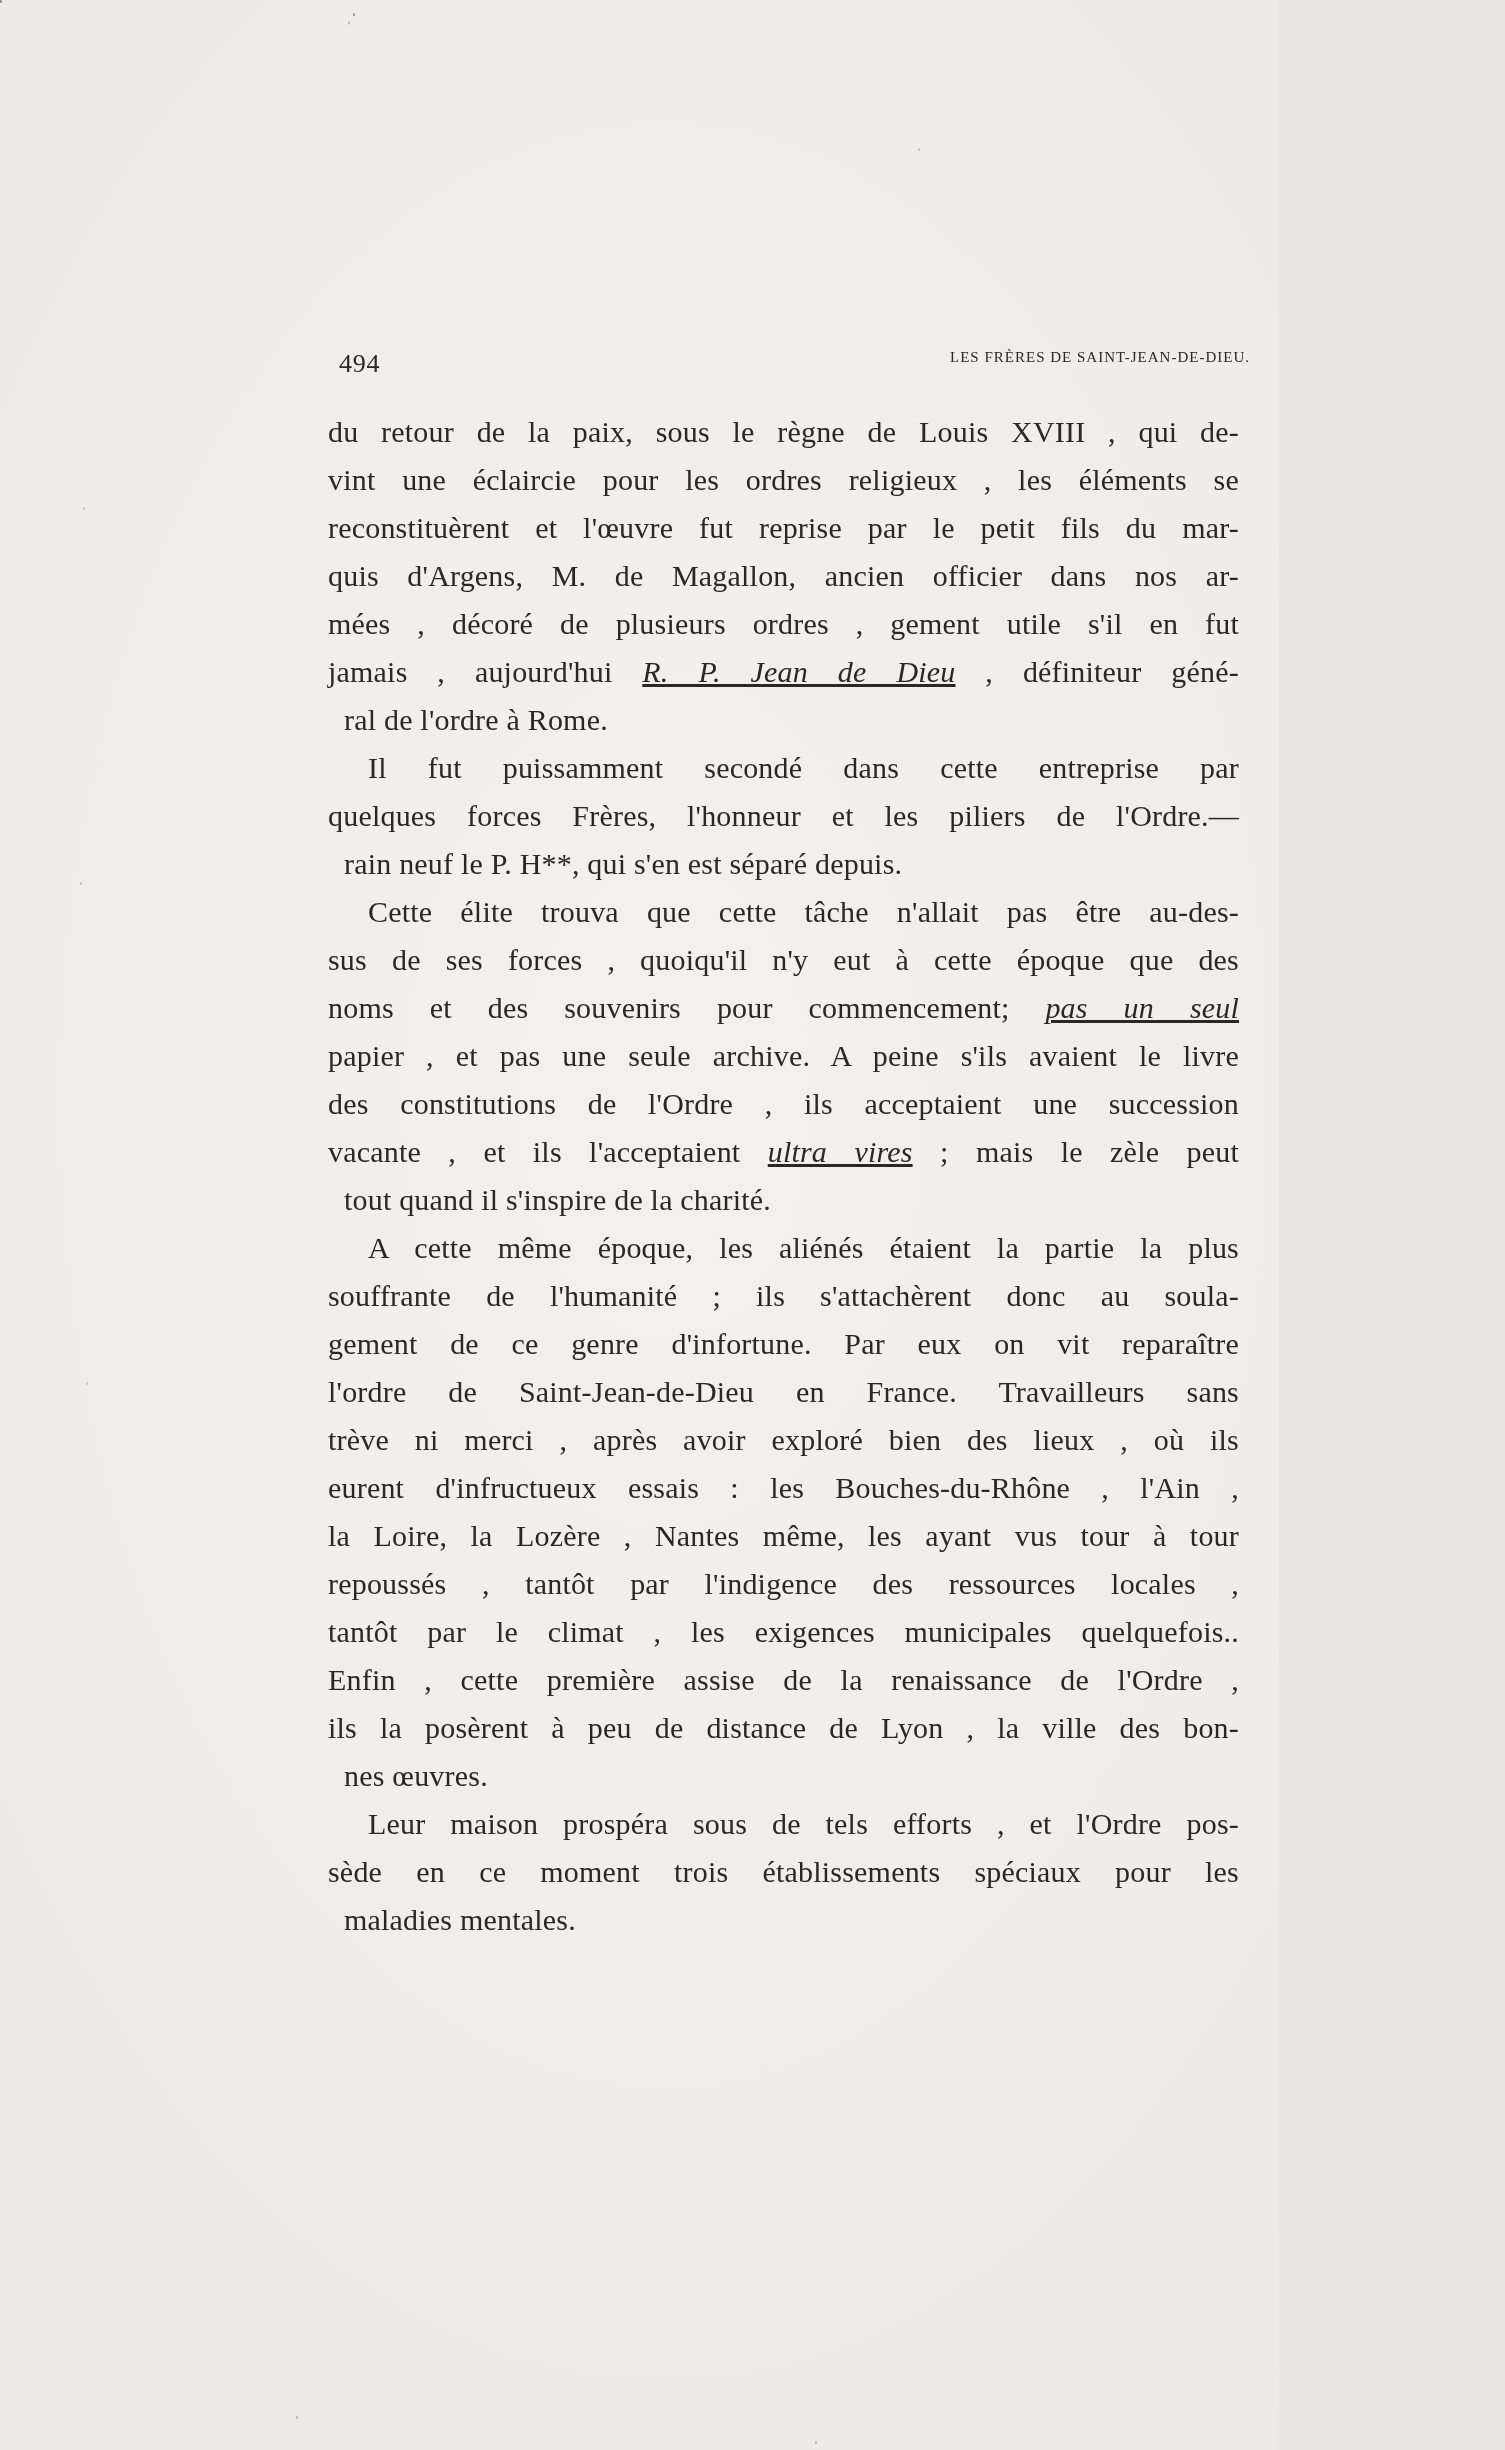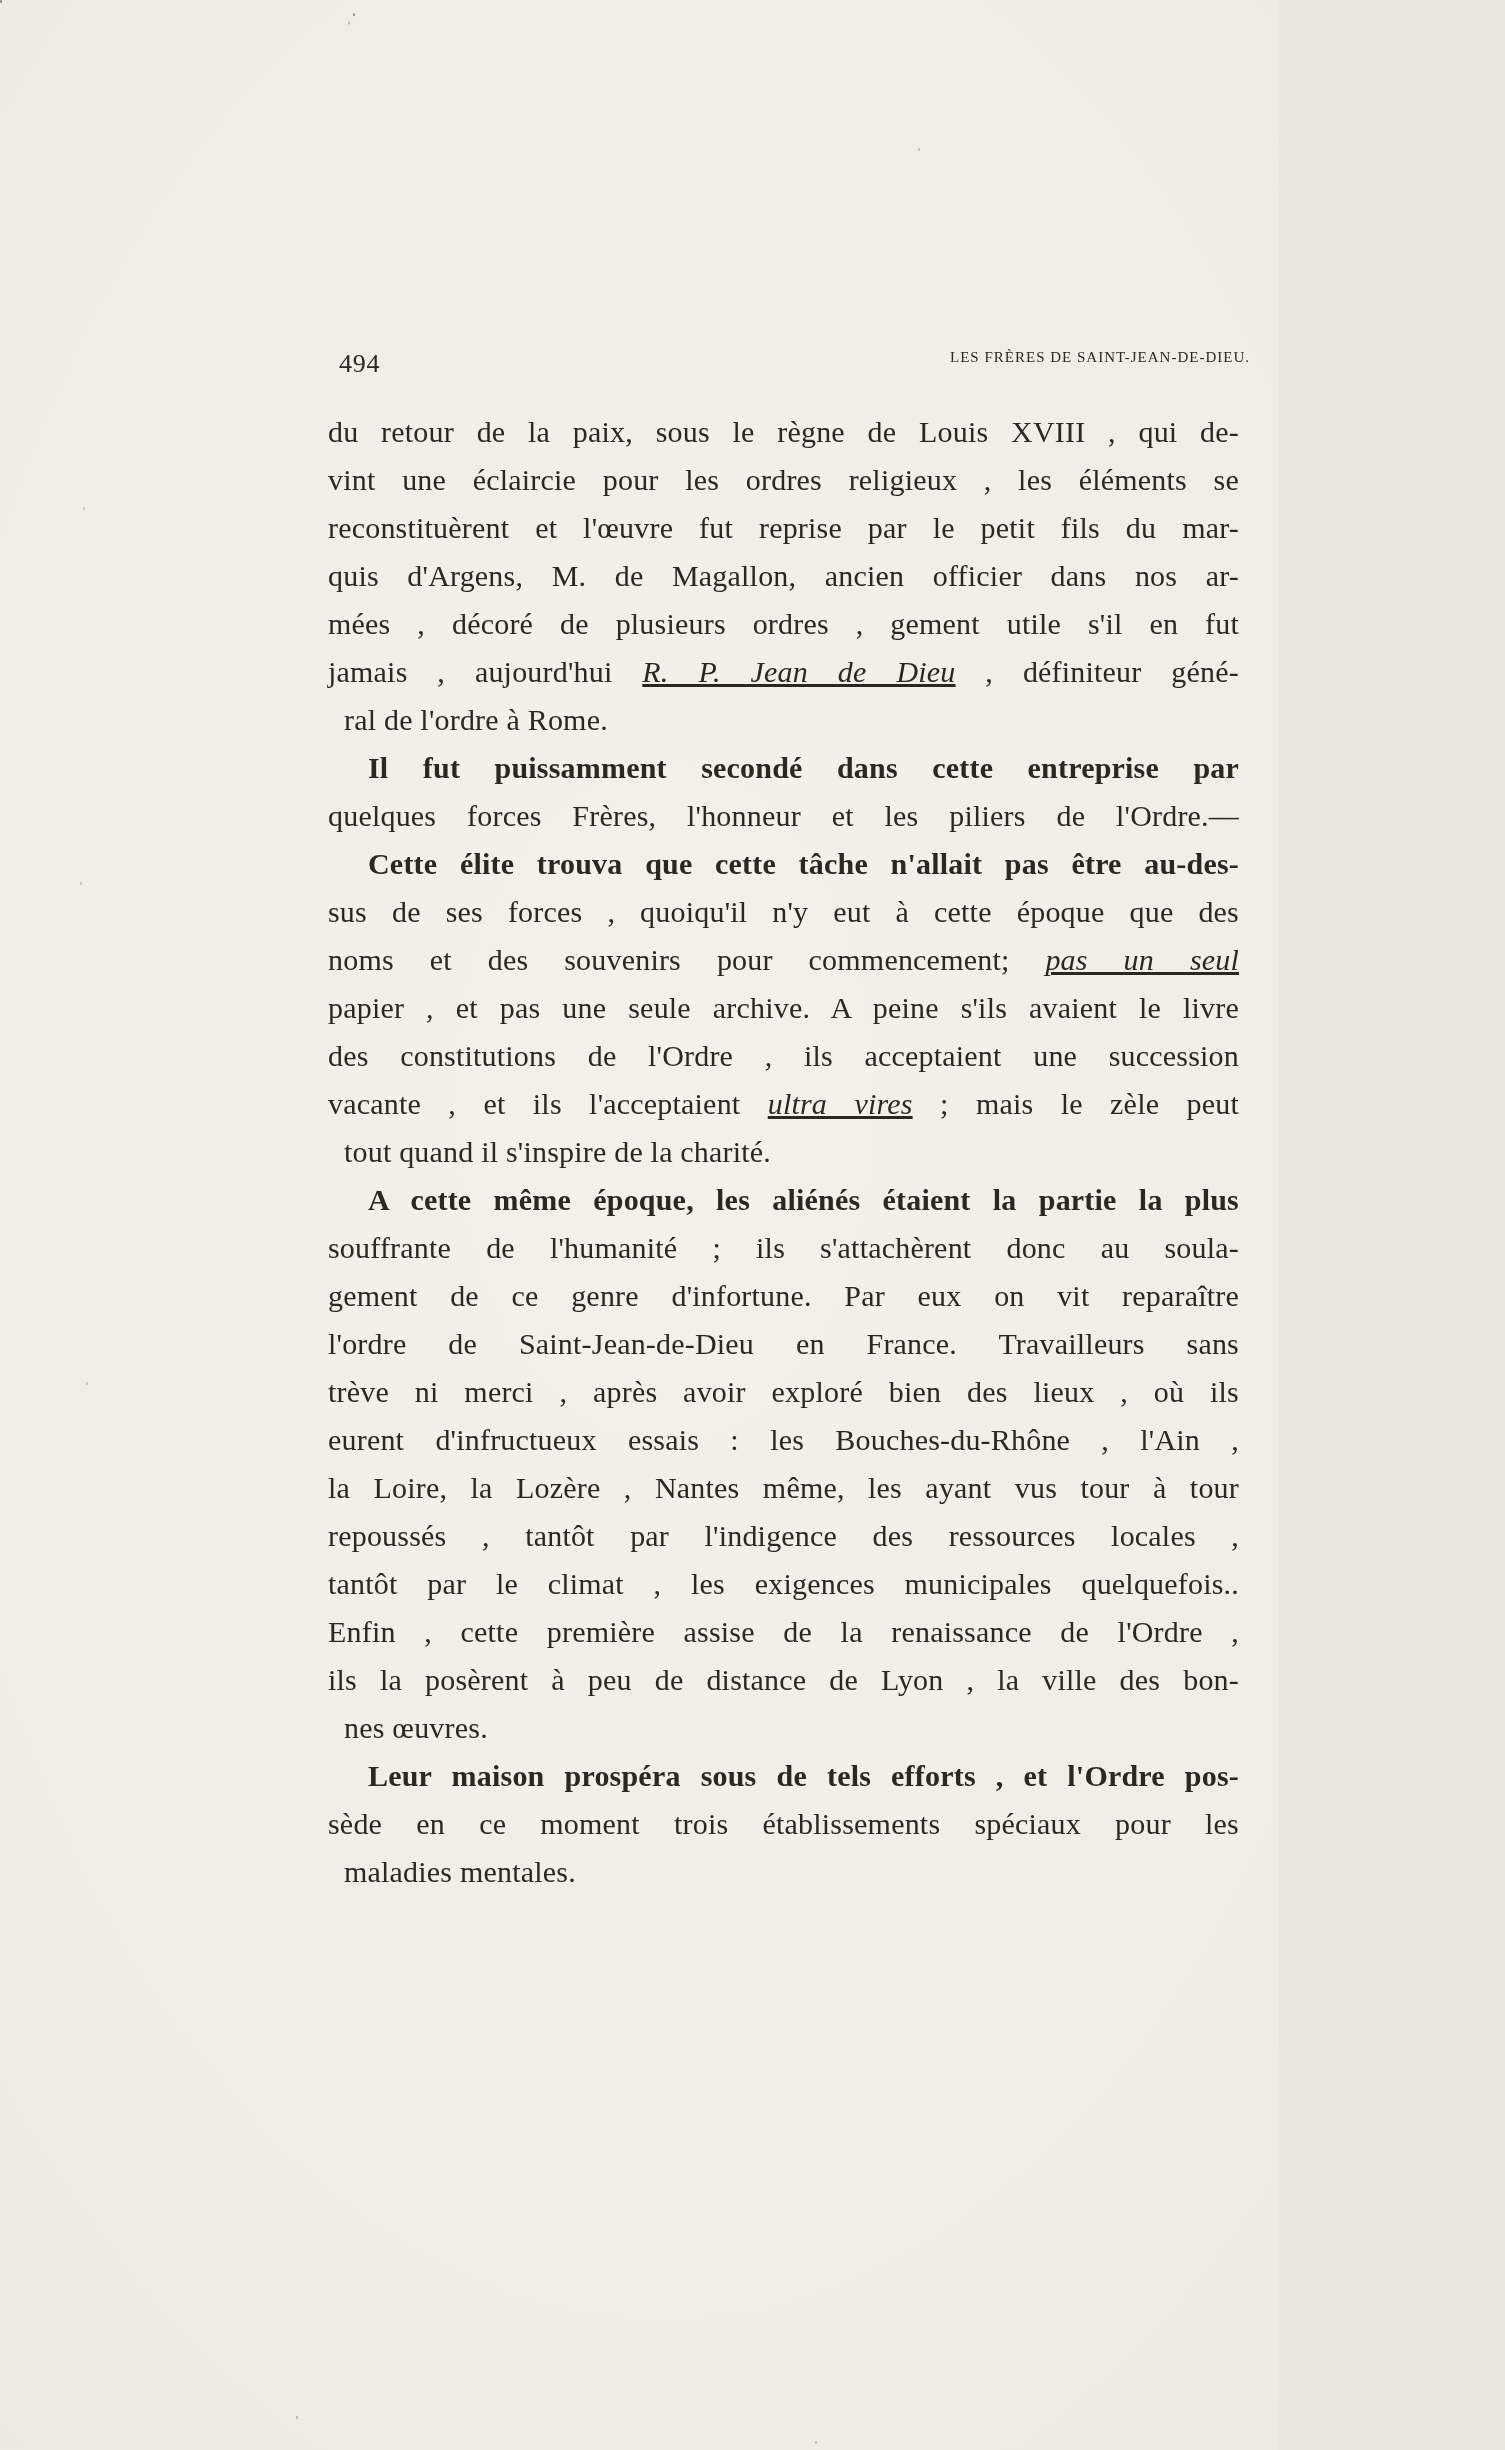--- a/index.html
+++ b/index.html
@@ -74,21 +74,20 @@
     text-justify: inter-word;
     white-space: normal;
   }
   .line.no-just {
     text-align: left;
     text-align-last: left;
     margin-left: 16px;
   }
   .line.indent {
     text-indent: 40px;
-    font-weight: bold;
   }
   .it {
     font-style: italic;
     text-decoration: underline;
   }
 </style>
 </head>
 <body>
 
 <div class="scan-page">
@@ -102,20 +101,21 @@
   <main class="text-block" id="text-block">
       <div class="line"><span>du retour de la paix, sous le règne de Louis XVIII , qui de-</span></div>
       <div class="line"><span>vint une éclaircie pour les ordres religieux , les éléments se</span></div>
       <div class="line"><span>reconstituèrent et l'œuvre fut reprise par le petit fils du mar-</span></div>
       <div class="line"><span>quis d'Argens, M. de Magallon, ancien officier dans nos ar-</span></div>
       <div class="line"><span>mées , décoré de plusieurs ordres , gement utile s'il en fut</span></div>
       <div class="line"><span>jamais , aujourd'hui </span><span class="it">R. P. Jean de Dieu</span><span> , définiteur géné-</span></div>
       <div class="line no-just"><span>ral de l'ordre à Rome.</span></div>
       <div class="line indent"><span>Il fut puissamment secondé dans cette entreprise par</span></div>
       <div class="line"><span>quelques forces Frères, l'honneur et les piliers de l'Ordre.—</span></div>
+      <div class="line no-just"><span>rain neuf le P. H**, qui s'en est séparé depuis.</span></div>
       <div class="line indent"><span>Cette élite trouva que cette tâche n'allait pas être au-des-</span></div>
       <div class="line"><span>sus de ses forces , quoiqu'il n'y eut à cette époque que des</span></div>
       <div class="line"><span>noms et des souvenirs pour commencement; </span><span class="it">pas un seul</span></div>
       <div class="line"><span>papier , et pas une seule archive. A peine s'ils avaient le livre</span></div>
       <div class="line"><span>des constitutions de l'Ordre , ils acceptaient une succession</span></div>
       <div class="line"><span>vacante , et ils l'acceptaient </span><span class="it">ultra vires</span><span> ; mais le zèle peut</span></div>
       <div class="line no-just"><span>tout quand il s'inspire de la charité.</span></div>
       <div class="line indent"><span>A cette même époque, les aliénés étaient la partie la plus</span></div>
       <div class="line"><span>souffrante de l'humanité ; ils s'attachèrent donc au soula-</span></div>
       <div class="line"><span>gement de ce genre d'infortune. Par eux on vit reparaître</span></div>

